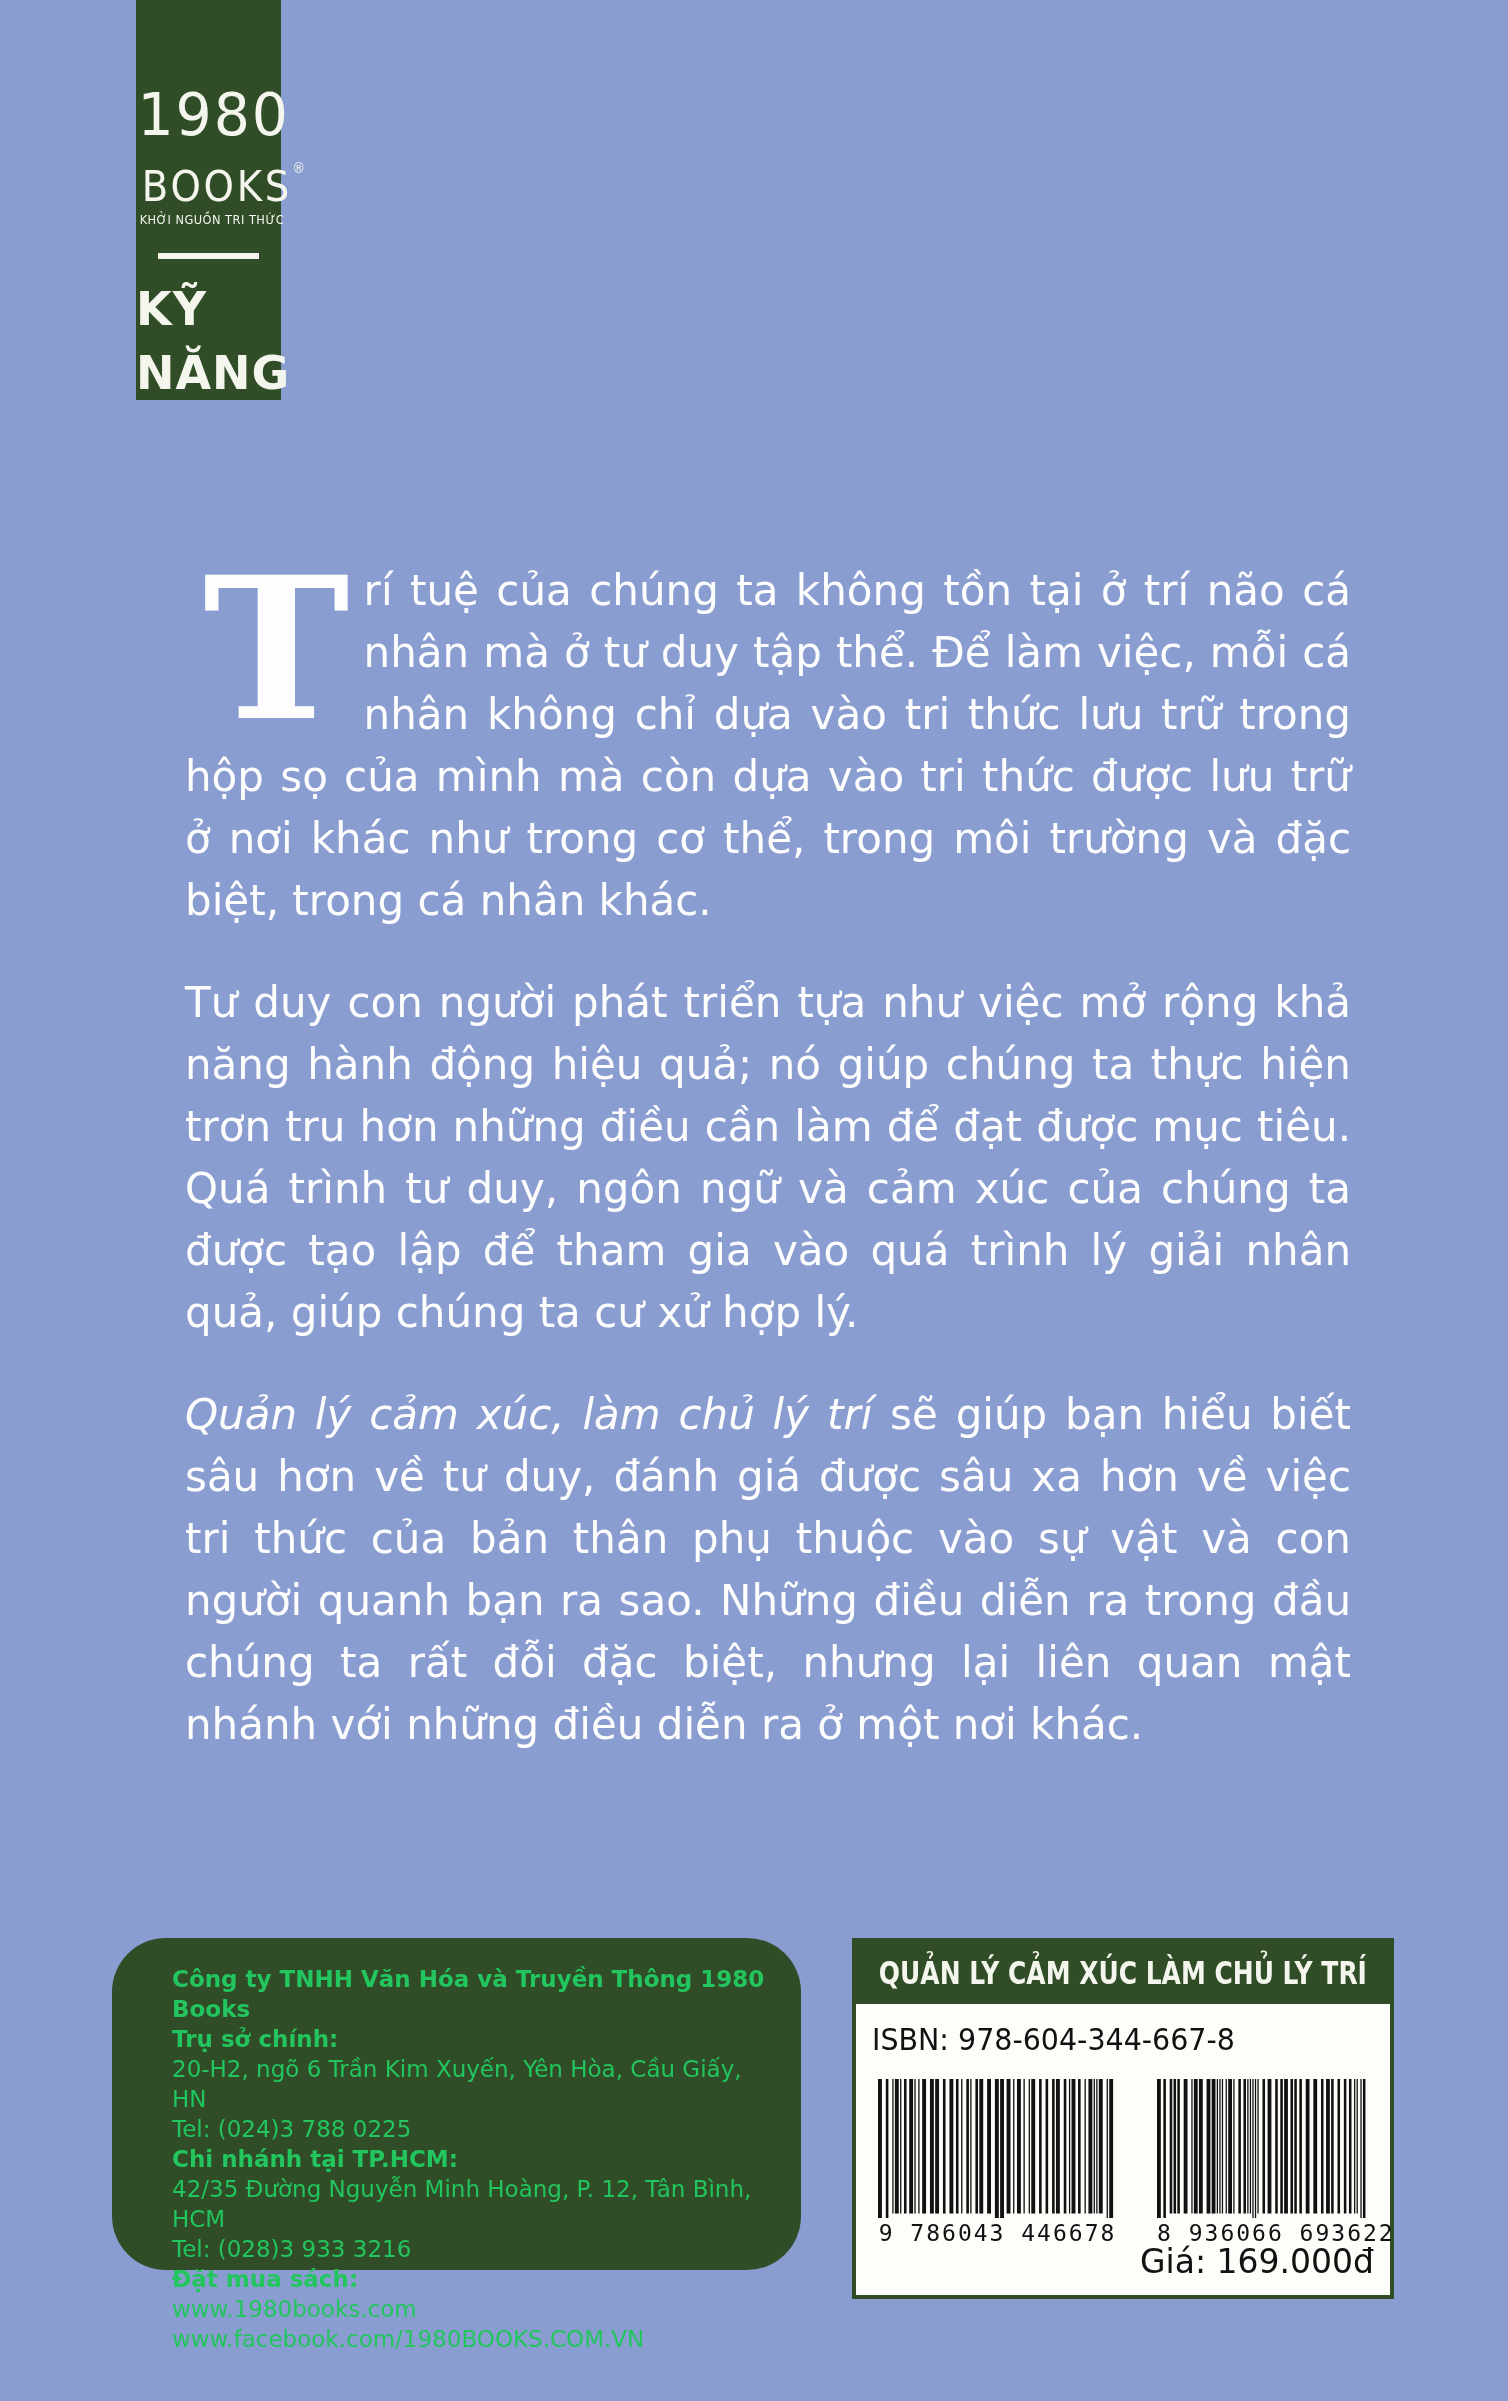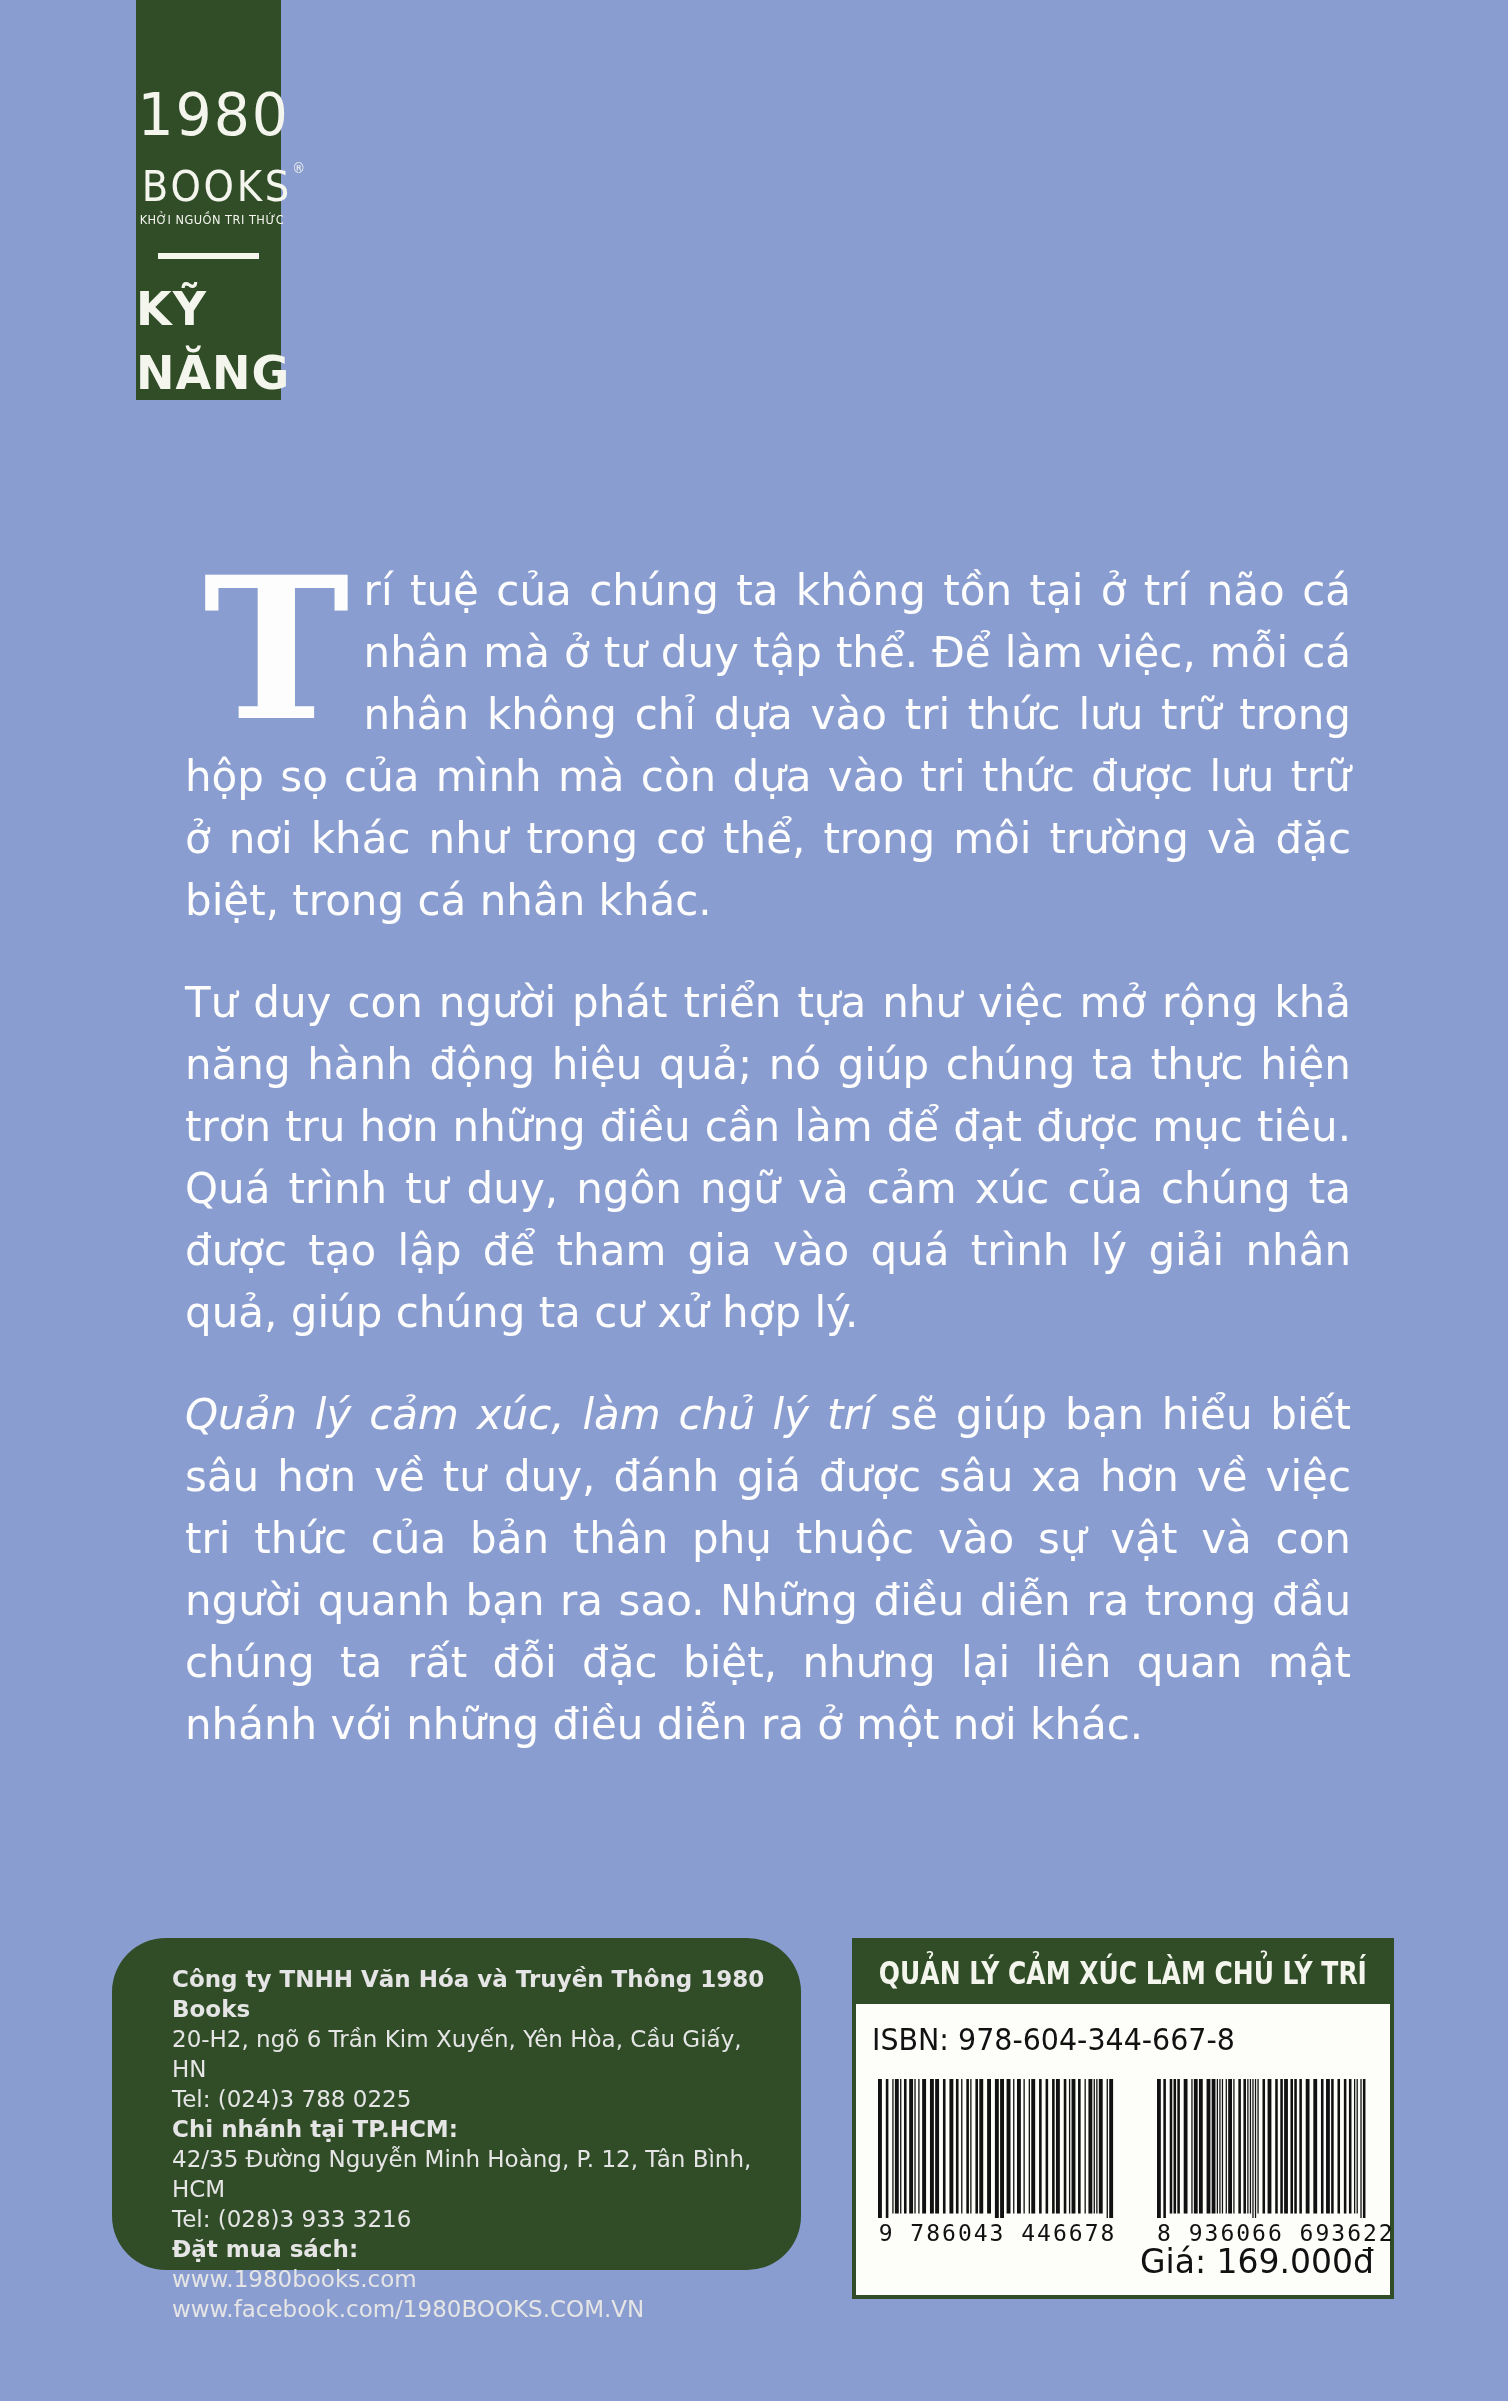--- a/index.html
+++ b/index.html
@@ -41,21 +41,21 @@
   .dropcap{
     float:left;
     font-family:"DejaVu Serif",serif;font-weight:bold;
     font-size:197px;line-height:157px;
     margin:10px 14px 0 18px;
   }
   .italic-lead{font-style:italic;}
   
   .publisher-box{
     position:absolute;left:112px;top:1938px;width:689px;height:332px;
-    background:#314d28;border-radius:54px;color:#e5e5e5;
+    background:#314d28;border-radius:54px;color:#22c55e;
     box-sizing:border-box;padding:26px 24px 20px 60px;
     font-size:23px;line-height:30px;
   }
   .publisher-box .b{font-weight:bold;}
   
   .barcode-panel{
     position:absolute;left:852px;top:1938px;width:542px;height:361px;
     background:#fdfdfa;border:4px solid #314d28;box-sizing:border-box;
   }
   .barcode-title-bar{
@@ -101,20 +101,21 @@
 </div>
 
 <div class="blurb">
   <p><span class="dropcap">T</span><span>rí tuệ của chúng ta không tồn tại ở trí não cá nhân mà ở tư duy tập thể. Để làm việc, mỗi cá nhân không chỉ dựa vào tri thức lưu trữ trong hộp sọ của mình mà còn dựa vào tri thức được lưu trữ ở nơi khác như trong cơ thể, trong môi trường và đặc biệt, trong cá nhân khác.</span></p>
   <p>Tư duy con người phát triển tựa như việc mở rộng khả năng hành động hiệu quả; nó giúp chúng ta thực hiện trơn tru hơn những điều cần làm để đạt được mục tiêu. Quá trình tư duy, ngôn ngữ và cảm xúc của chúng ta được tạo lập để tham gia vào quá trình lý giải nhân quả, giúp chúng ta cư xử hợp lý.</p>
   <p><span class="italic-lead">Quản lý cảm xúc, làm chủ lý trí</span><span> sẽ giúp bạn hiểu biết sâu hơn về tư duy, đánh giá được sâu xa hơn về việc tri thức của bản thân phụ thuộc vào sự vật và con người quanh bạn ra sao. Những điều diễn ra trong đầu chúng ta rất đỗi đặc biệt, nhưng lại liên quan mật nhánh với những điều diễn ra ở một nơi khác.</span></p>
 </div>
 
 <div class="publisher-box">
   <div class="b">Công ty TNHH Văn Hóa và Truyền Thông 1980 Books</div>
+  <div class="b">Trụ sở chính:</div>
   <div>20-H2, ngõ 6 Trần Kim Xuyến, Yên Hòa, Cầu Giấy, HN</div>
   <div>Tel: (024)3 788 0225</div>
   <div class="b">Chi nhánh tại TP.HCM:</div>
   <div>42/35 Đường Nguyễn Minh Hoàng, P. 12, Tân Bình, HCM</div>
   <div>Tel: (028)3 933 3216</div>
   <div class="b">Đặt mua sách:</div>
   <div>www.1980books.com</div>
   <div>www.facebook.com/1980BOOKS.COM.VN</div>
 </div>
 

